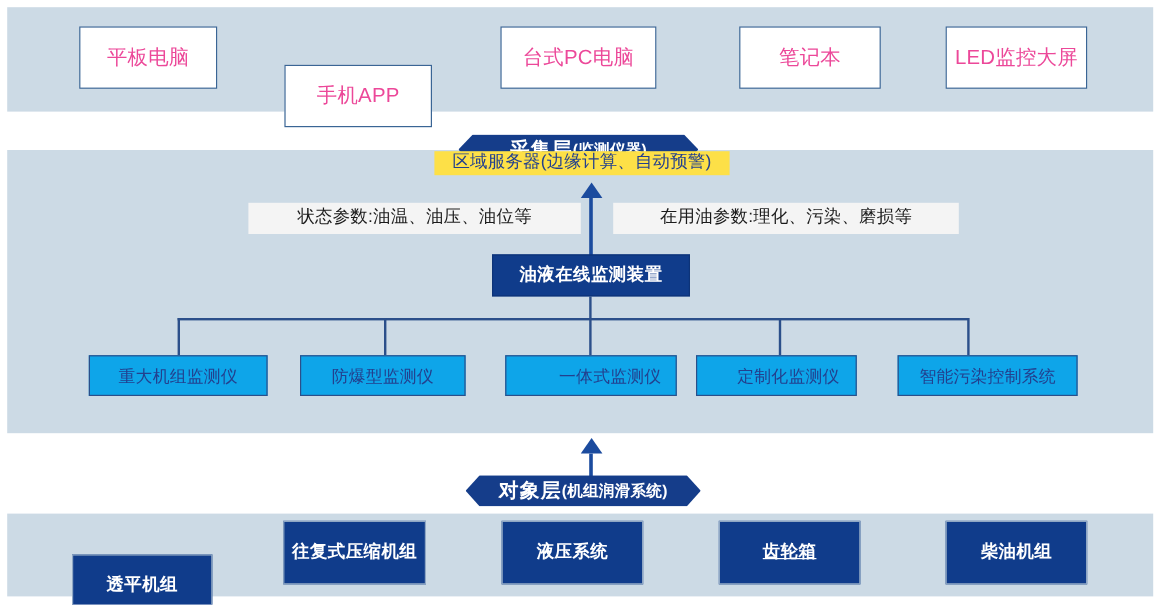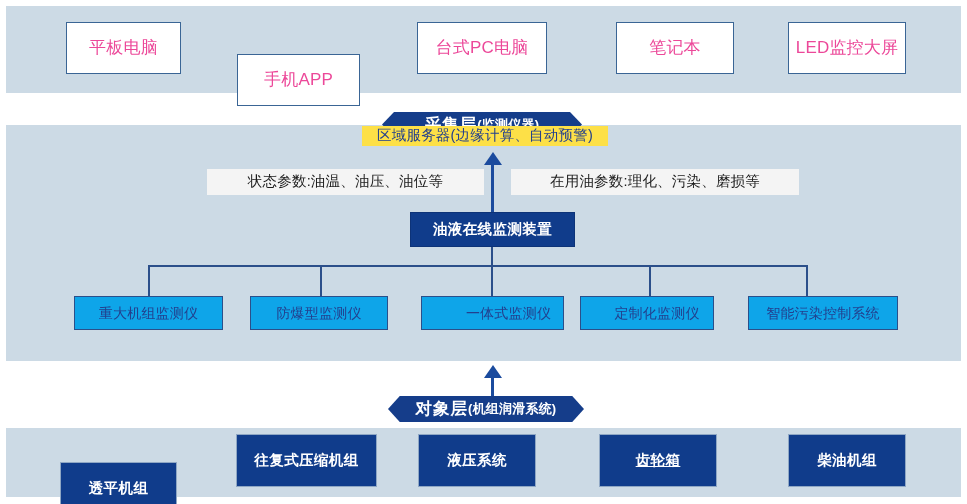--- a/index.html
+++ b/index.html
@@ -199,21 +199,21 @@
   <div class="arrow-up" style="left:483.5px;top:365px;"></div>
 
   <div class="hexbanner" style="left:388px;top:396px;width:196px;height:26px;">
     <span class="big">对象层</span>
       <span class="small"> (机组润滑系统)</span>
   </div>
 
   <div class="box object-box" style="left:60px;top:434px;width:117px;height:53px;margin-top:28px;">
     <span>透平机组</span>
   </div>
-  <div class="box object-box" style="left:236px;top:434px;width:141px;height:53px;">
+  <div class="box object-box" style="left:236px;top:434px;width:119px;height:53px;">
     <span>往复式压缩机组</span>
   </div>
   <div class="box object-box" style="left:418px;top:434px;width:118px;height:53px;">
     <span>液压系统</span>
   </div>
   <div class="box object-box" style="left:599px;top:434px;width:118px;height:53px;text-decoration:underline;">
     <span>齿轮箱</span>
   </div>
   <div class="box object-box" style="left:788px;top:434px;width:118px;height:53px;">
     <span>柴油机组</span>

